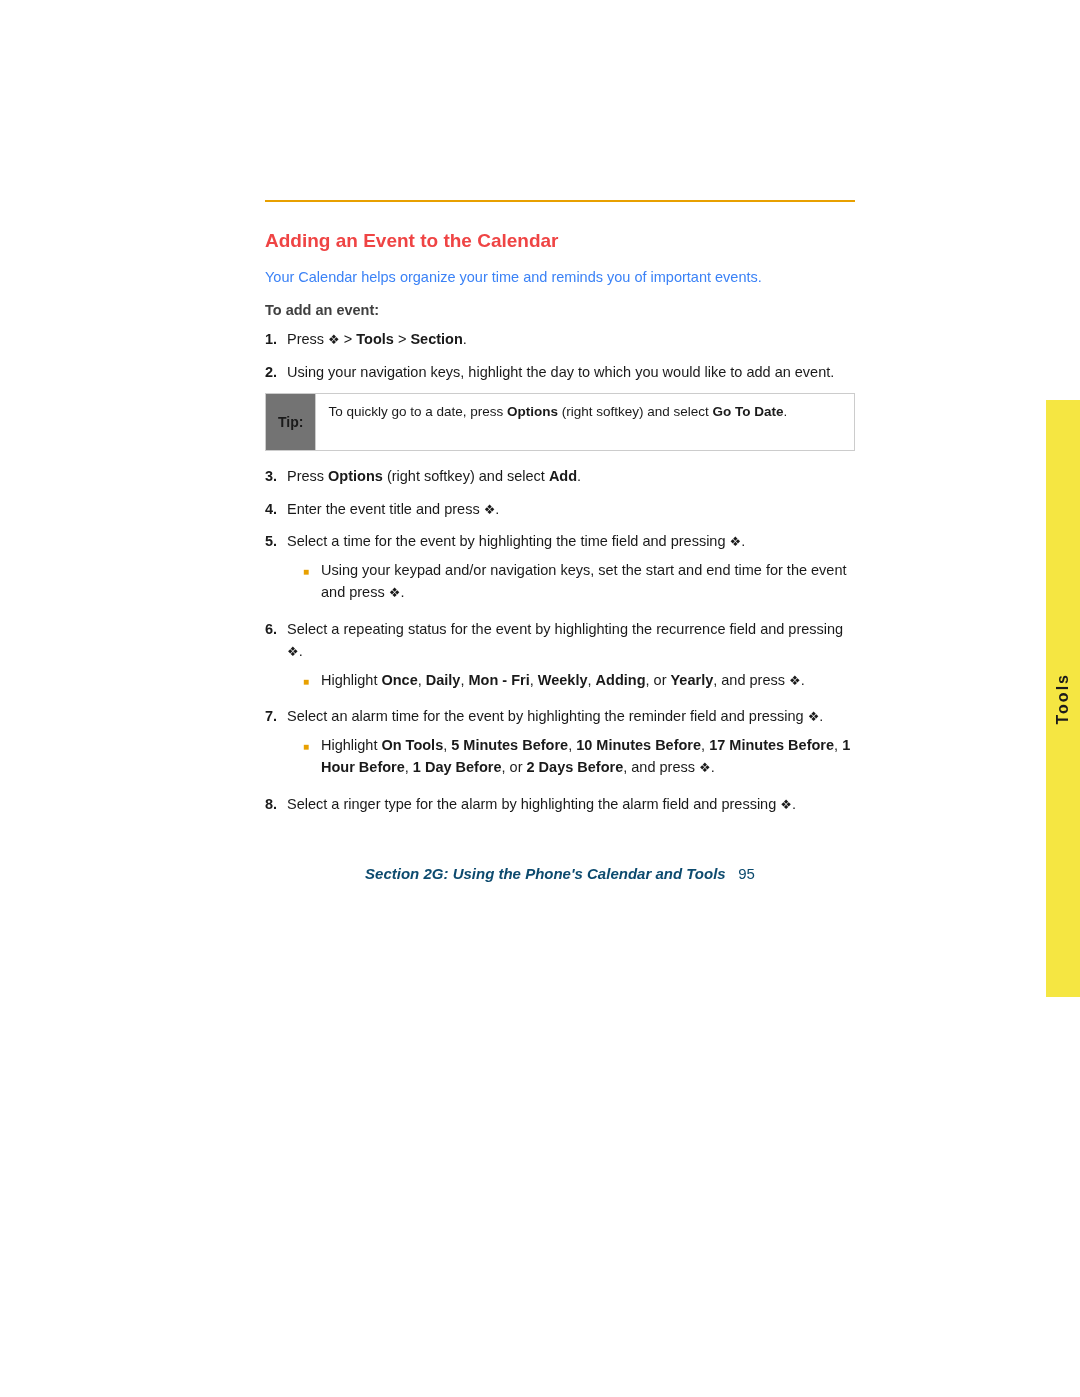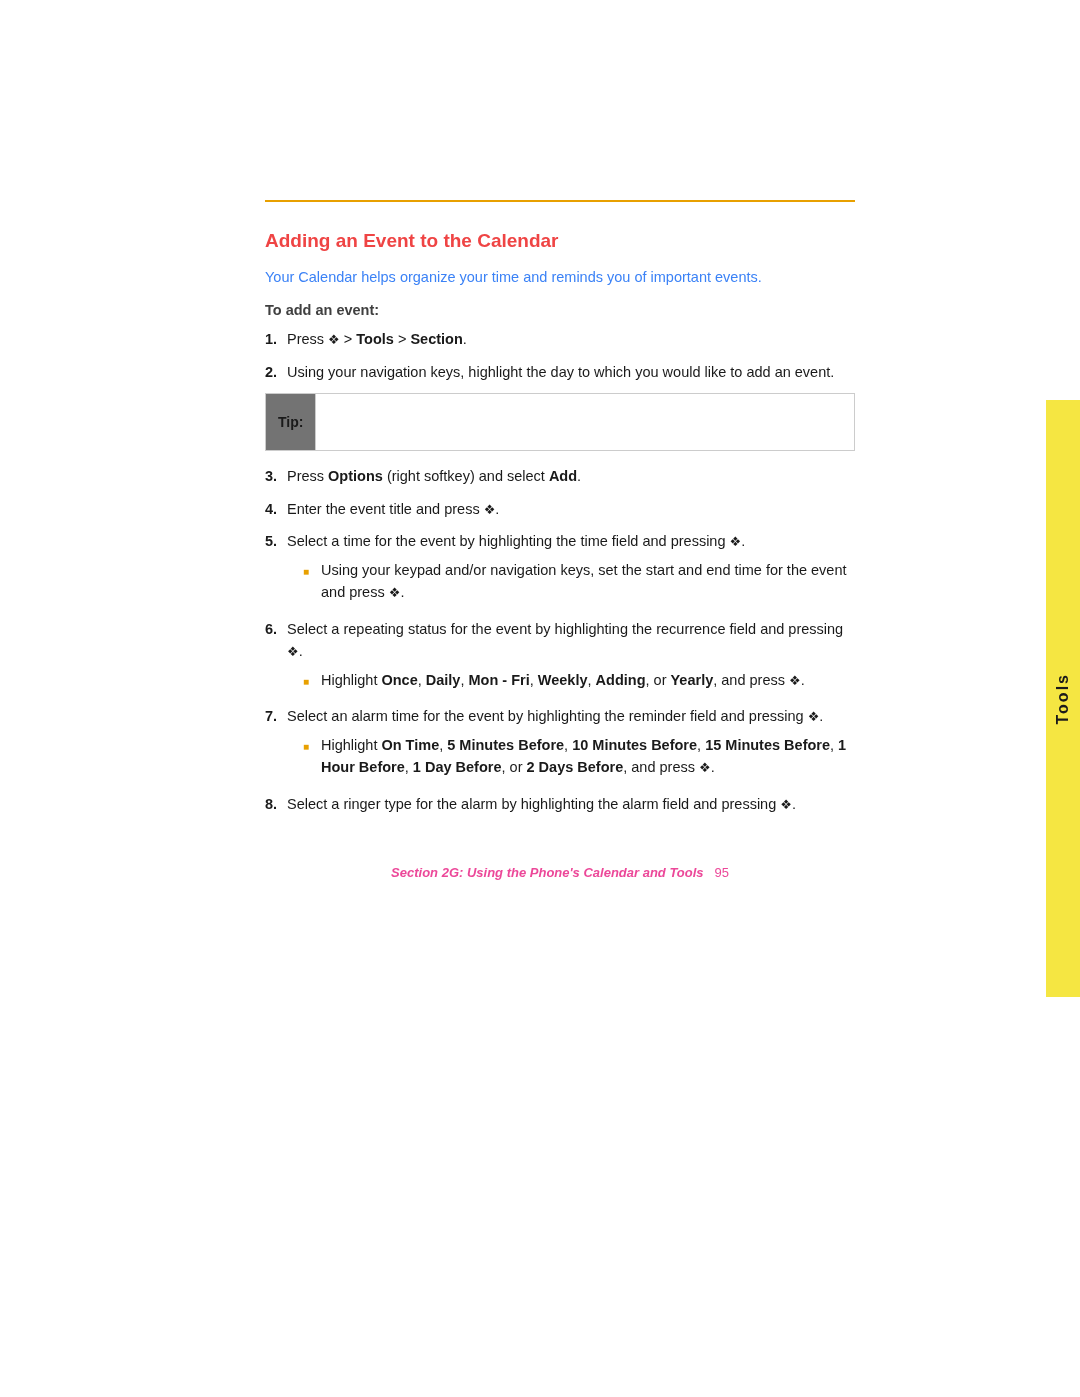--- a/index.html
+++ b/index.html
@@ -156,22 +156,22 @@
       writing-mode: vertical-lr;
       transform: rotate(180deg);
       font-weight: bold;
       font-size: 16px;
       color: #1a1a1a;
       letter-spacing: 2px;
     }
 
     .footer-text {
       text-align: center;
-      font-size: 13px;
-      color: #ec4899;
+      font-size: 15px;
+      color: #0c4a6e;
       margin-top: 40px;
       padding-top: 10px;
     }
 
     .footer-text .bold {
       font-style: italic;
     }
 
     .nav-icon {
       display: inline-block;
@@ -208,20 +208,23 @@
       <li>
         <span class="step-number bold">2.</span>
         <span class="step-content">
           Using your navigation keys, highlight the day to which you would like to add an event.
         </span>
       </li>
     </ol>
 
     <div class="tip-box">
       <div class="tip-label">Tip:</div>
+      <div class="tip-content">
+        To quickly go to a date, press <span class="bold">Options</span> (right softkey) and select <span class="bold">Go To Date</span>.
+      </div>
     </div>
 
     <ol class="steps-list">
       <li>
         <span class="step-number bold">3.</span>
         <span class="step-content">
           Press <span class="bold">Options</span> (right softkey) and select <span class="bold">Add</span>.
         </span>
       </li>
       <li>
@@ -254,21 +257,21 @@
           </ul>
         </span>
       </li>
       <li>
         <span class="step-number bold">7.</span>
         <span class="step-content">
           Select an alarm time for the event by highlighting the reminder field and pressing <span class="nav-icon">❖</span>.
           <ul class="sub-list">
             <li>
               <span class="sub-bullet">■</span>
-              <span>Highlight <span class="bold">On Time</span>, <span class="bold">5 Minutes Before</span>, <span class="bold">10 Minutes Before</span>, <span class="bold">15 Minutes Before</span>, <span class="bold">1 Hour Before</span>, <span class="bold">1 Day Before</span>, or <span class="bold">2 Days Before</span>, and press <span class="nav-icon">❖</span>.</span>
+              <span>Highlight <span class="bold">On Tools</span>, <span class="bold">5 Minutes Before</span>, <span class="bold">10 Minutes Before</span>, <span class="bold">17 Minutes Before</span>, <span class="bold">1 Hour Before</span>, <span class="bold">1 Day Before</span>, or <span class="bold">2 Days Before</span>, and press <span class="nav-icon">❖</span>.</span>
             </li>
           </ul>
         </span>
       </li>
       <li>
         <span class="step-number bold">8.</span>
         <span class="step-content">
           Select a ringer type for the alarm by highlighting the alarm field and pressing <span class="nav-icon">❖</span>.
         </span>
       </li>

